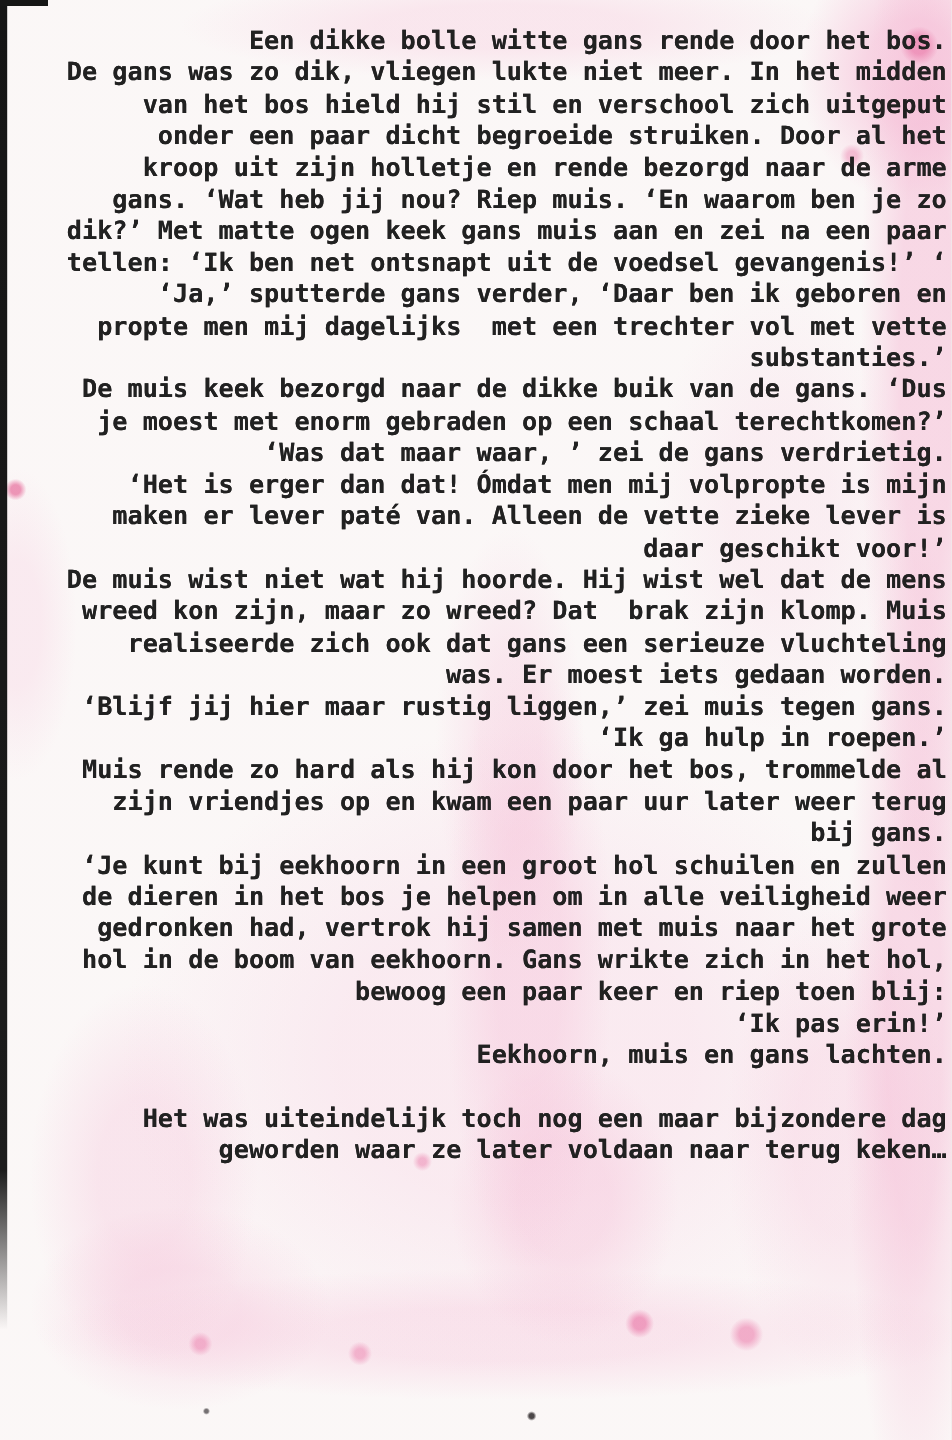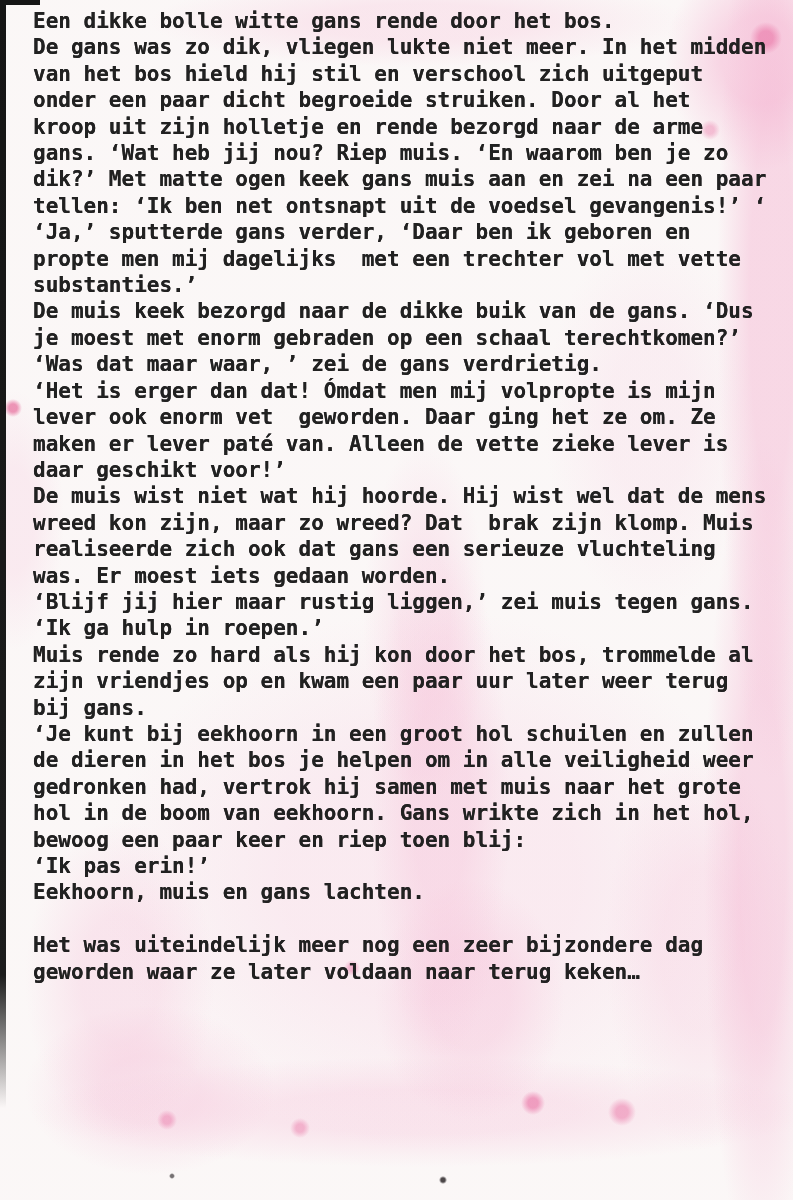--- a/index.html
+++ b/index.html
@@ -60,27 +60,28 @@
   }
   .edge-top {
     position: absolute;
     left: 0; top: 0;
     width: 40px; height: 5px;
     background: #161616;
   }
   .text-block {
     position: absolute;
     left: 33px;
-    top: 8px;
+    top: 21px;
     width: 756px;
     font-family: "DejaVu Sans Mono", "Liberation Mono", monospace;
     font-weight: 700;
     font-size: 21px;
     color: #212121;
     text-shadow: 0 0 0.4px rgba(30,30,30,0.85);
+    text-align: right;
   }
   .ln {
     white-space: pre;
     line-height: 26.4px;
     min-height: 26.4px;
   }
 </style>
 </head>
 <body>
 
@@ -97,36 +98,35 @@
     <div class="ln">gans. ‘Wat heb jij nou? Riep muis. ‘En waarom ben je zo</div>
     <div class="ln">dik?’ Met matte ogen keek gans muis aan en zei na een paar</div>
     <div class="ln">tellen: ‘Ik ben net ontsnapt uit de voedsel gevangenis!’ ‘</div>
     <div class="ln">‘Ja,’ sputterde gans verder, ‘Daar ben ik geboren en</div>
     <div class="ln">propte men mij dagelijks  met een trechter vol met vette</div>
     <div class="ln">substanties.’</div>
     <div class="ln">De muis keek bezorgd naar de dikke buik van de gans. ‘Dus</div>
     <div class="ln">je moest met enorm gebraden op een schaal terechtkomen?’</div>
     <div class="ln">‘Was dat maar waar, ’ zei de gans verdrietig.</div>
     <div class="ln">‘Het is erger dan dat! Ómdat men mij volpropte is mijn</div>
-    <div class="ln">lever ook enorm vet  geworden. Daar ging het ze om. Ze</div>
     <div class="ln">maken er lever paté van. Alleen de vette zieke lever is</div>
     <div class="ln">daar geschikt voor!’</div>
     <div class="ln">De muis wist niet wat hij hoorde. Hij wist wel dat de mens</div>
     <div class="ln">wreed kon zijn, maar zo wreed? Dat  brak zijn klomp. Muis</div>
     <div class="ln">realiseerde zich ook dat gans een serieuze vluchteling</div>
     <div class="ln">was. Er moest iets gedaan worden.</div>
     <div class="ln">‘Blijf jij hier maar rustig liggen,’ zei muis tegen gans.</div>
     <div class="ln">‘Ik ga hulp in roepen.’</div>
     <div class="ln">Muis rende zo hard als hij kon door het bos, trommelde al</div>
     <div class="ln">zijn vriendjes op en kwam een paar uur later weer terug</div>
     <div class="ln">bij gans.</div>
     <div class="ln">‘Je kunt bij eekhoorn in een groot hol schuilen en zullen</div>
     <div class="ln">de dieren in het bos je helpen om in alle veiligheid weer</div>
     <div class="ln">gedronken had, vertrok hij samen met muis naar het grote</div>
     <div class="ln">hol in de boom van eekhoorn. Gans wrikte zich in het hol,</div>
     <div class="ln">bewoog een paar keer en riep toen blij:</div>
     <div class="ln">‘Ik pas erin!’</div>
     <div class="ln">Eekhoorn, muis en gans lachten.</div>
     <div class="ln"></div>
-    <div class="ln">Het was uiteindelijk meer nog een zeer bijzondere dag</div>
+    <div class="ln">Het was uiteindelijk toch nog een maar bijzondere dag</div>
     <div class="ln">geworden waar ze later voldaan naar terug keken…</div>
   </div>
 </div>
 
 </body></html>

